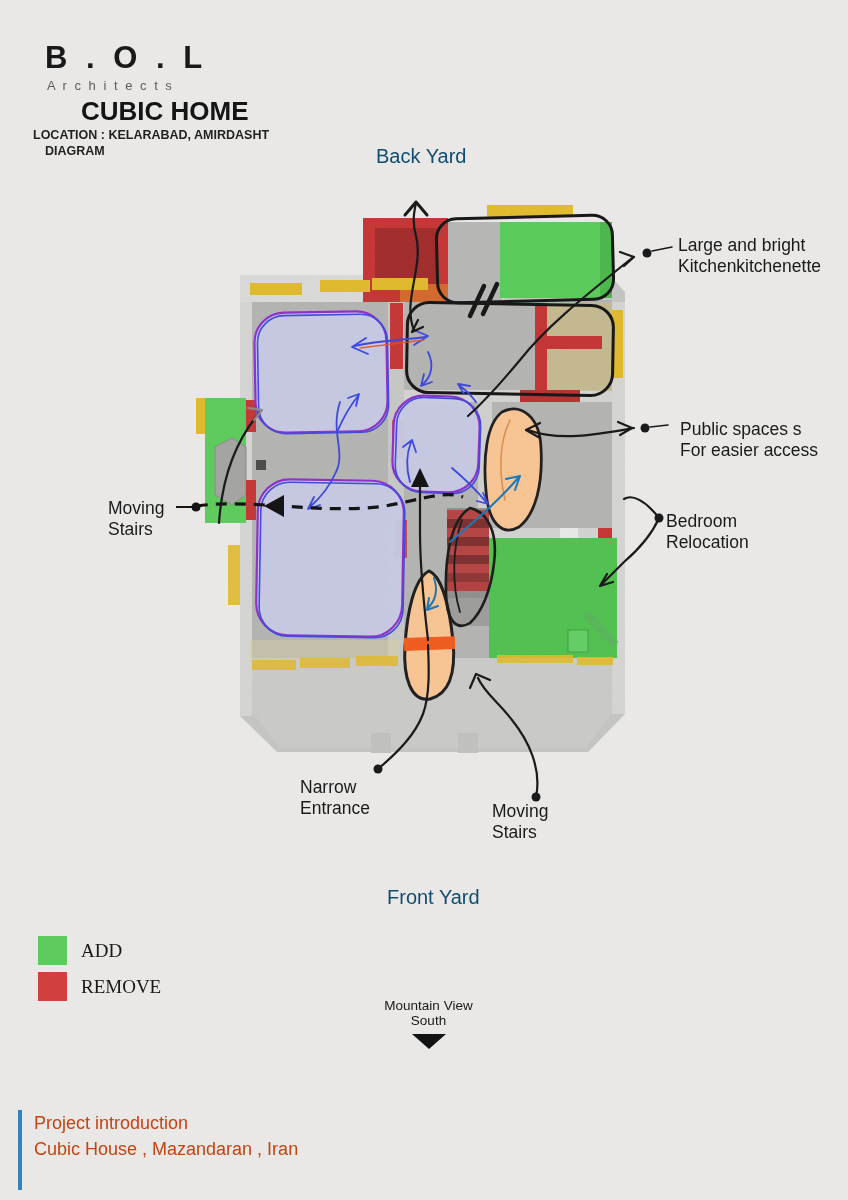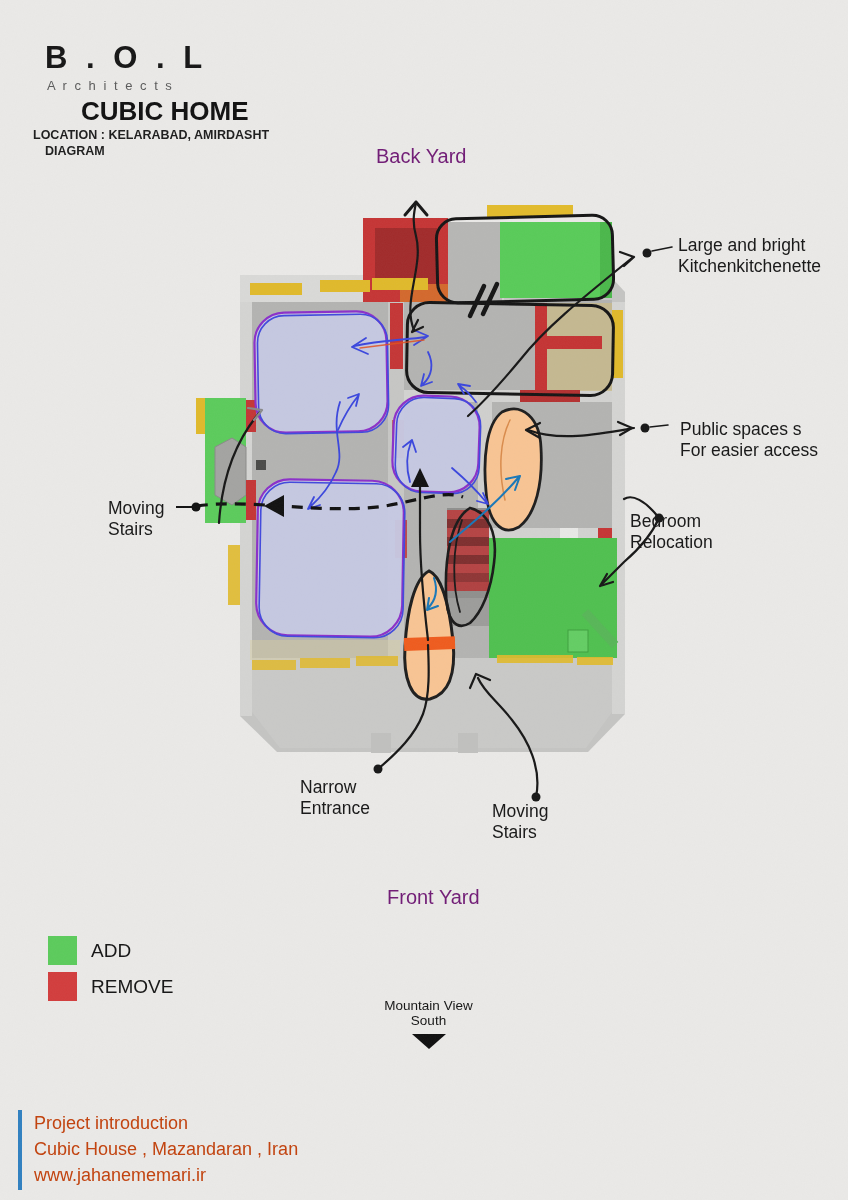--- a/index.html
+++ b/index.html
@@ -17,33 +17,33 @@
   #texture { position:absolute; inset:0; pointer-events:none; opacity:.30; }
 
   
   #brand      { left:45px; top:40px; font-size:31px; font-weight:600; letter-spacing:5px; color:#151515; }
   #brand-sub  { left:47px; top:78px; font-size:13px; color:#5a5a5a; letter-spacing:2px; }
   #title      { left:45px; top:96px; font-size:26px; font-weight:bold; color:#101010;margin-left:36px; }
   #loc        { left:33px; top:128px; font-size:12.5px; font-weight:bold; color:#1c1c1c; }
   #doctype    { left:45px; top:144px; font-size:12.5px; font-weight:bold; color:#1c1c1c; }
 
   .lbl  { font-size:17.5px; line-height:1.22; color:#161616; }
-  .yard { font-size:20px; color:#701a75; }
+  .yard { font-size:20px; color:#0c4a6e; }
 
   #lbl-backyard { left:376px; top:145px; }
   #lbl-kitchen  { left:678px; top:235px; }
   #lbl-public   { left:680px; top:419px; }
   #lbl-movleft  { left:108px; top:498px; }
-  #lbl-bedroom  { left:630px; top:511px; }
+  #lbl-bedroom  { left:666px; top:511px; }
   #lbl-narrow   { left:300px; top:777px; }
   #lbl-movbot   { left:492px; top:801px; }
   #lbl-frontyard{ left:387px; top:886px; }
 
   
-  #legend { left:48px; top:936px; }
+  #legend { left:38px; top:936px;font-family:Liberation Serif, serif; }
   .leg-row { display:flex; align-items:center; margin-bottom:7px; }
   .leg-swatch { width:29px; height:29px; margin-right:14px; }
   .leg-label { font-size:19px; color:#141414; }
 
   
   #compass { left:356px; top:998px; width:145px; text-align:center; }
   #compass .c1 { font-size:13.5px; color:#141414; }
   #compass .c2 { font-size:13.5px; color:#141414; }
   #south-tri { width:0; height:0; margin:6px auto 0;
     border-left:17px solid transparent; border-right:17px solid transparent;
@@ -275,21 +275,20 @@
   <div class="c1">Mountain View</div>
   <div class="c2">South</div>
   <div id="south-tri"></div>
 </div>
 
 <div class="abs" id="footer">
   <div id="footer-bar"></div>
   <div>
     <div class="f">Project introduction</div>
     <div class="f">Cubic House , Mazandaran , Iran</div>
-    <div class="f">www.jahanememari.ir</div>
   </div>
 </div>
 
 <svg id="texture" width="848" height="1200">
   <filter id="paper">
     <feTurbulence type="fractalNoise" baseFrequency="0.9" numOctaves="2" result="n"></feTurbulence>
     <feColorMatrix in="n" type="matrix" values="0 0 0 0 0.55  0 0 0 0 0.55  0 0 0 0 0.54  0 0 0 0.18 0"></feColorMatrix>
   </filter>
   <rect width="848" height="1200" filter="url(#paper)"></rect>
 </svg>

